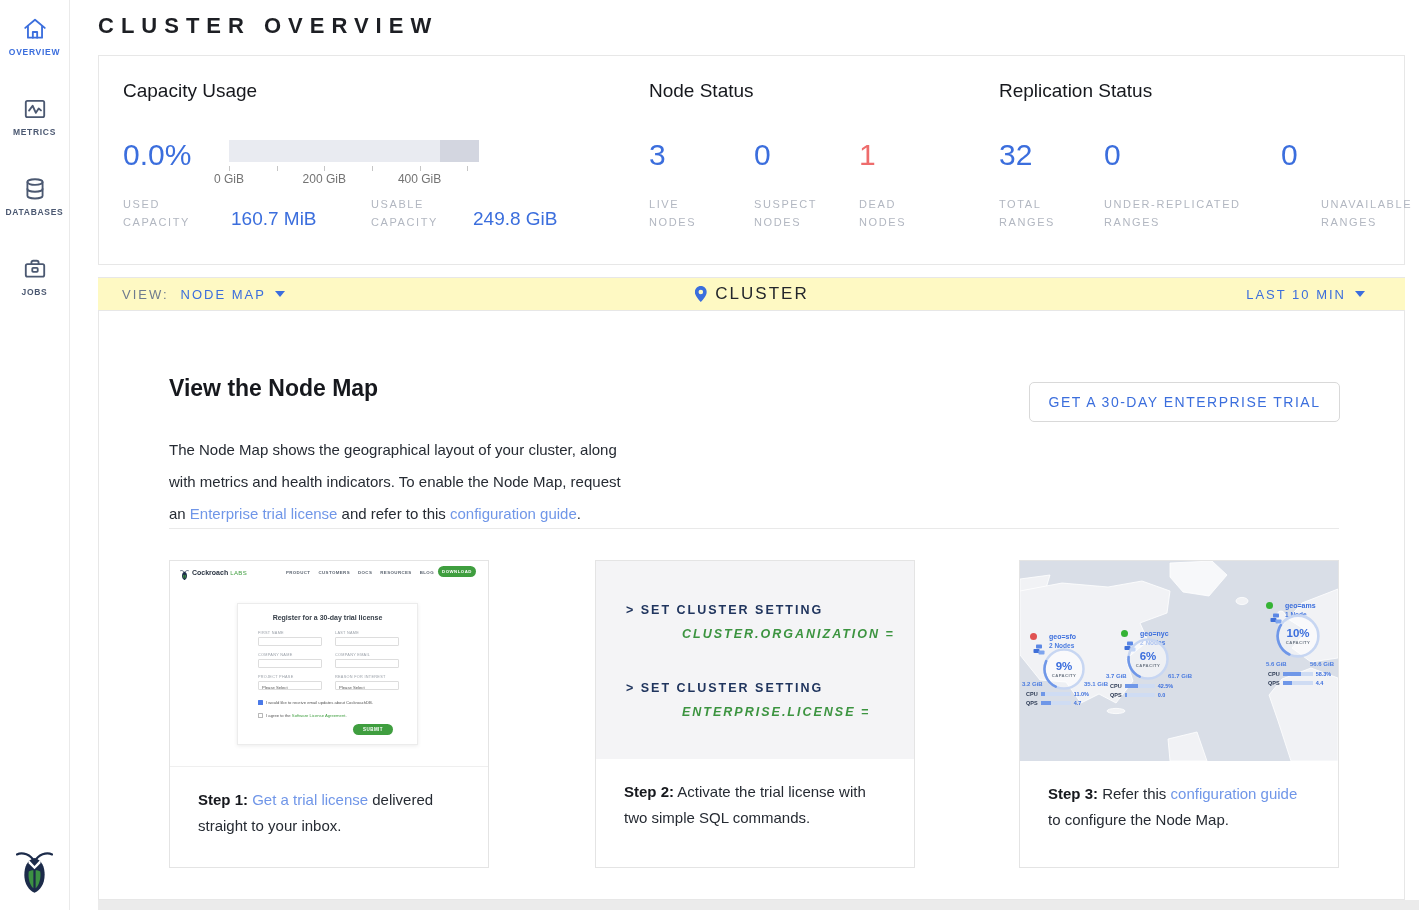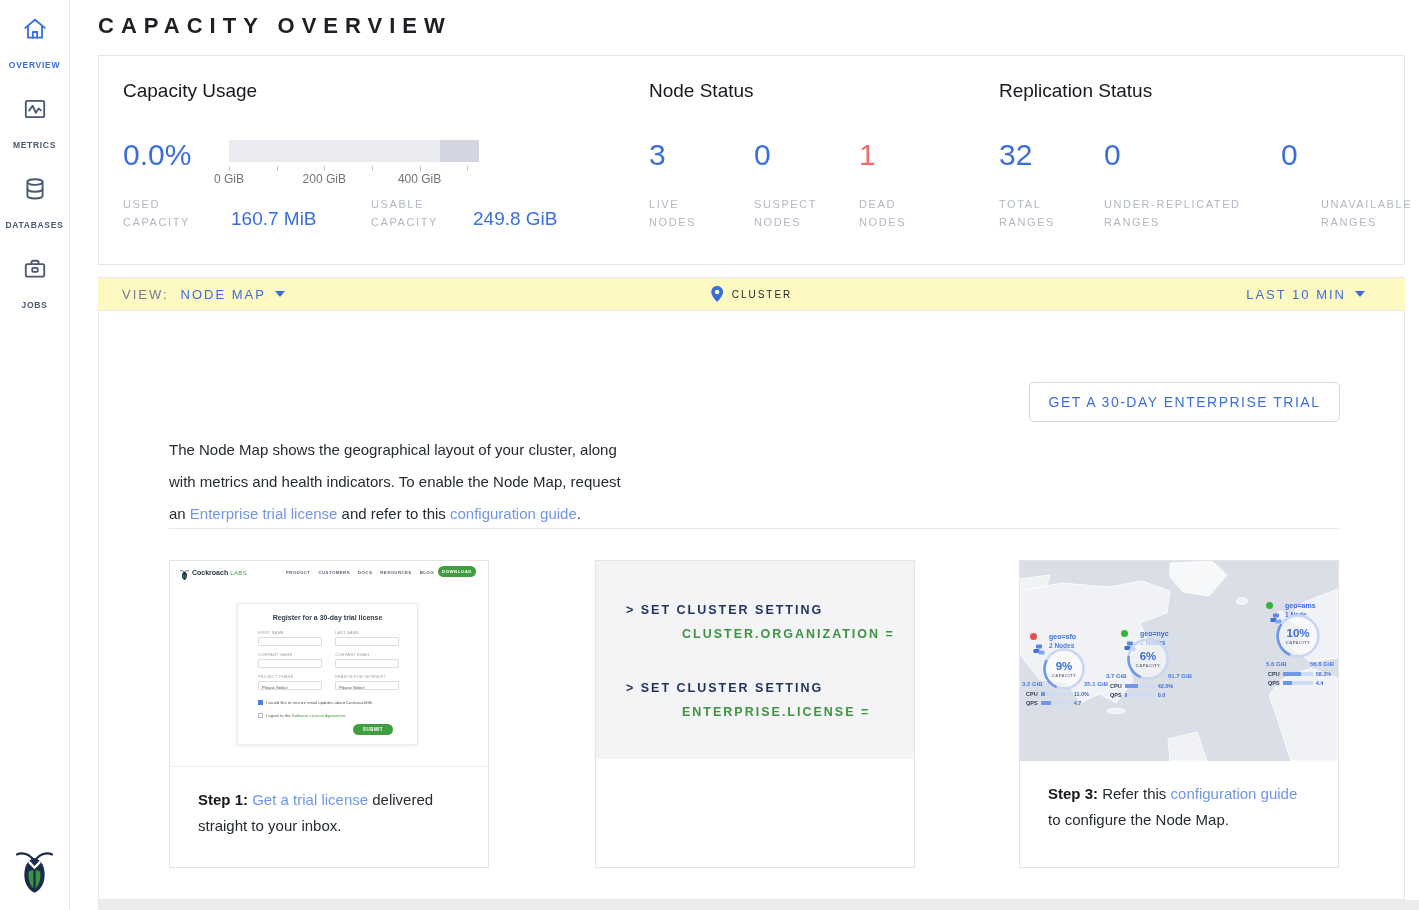--- a/index.html
+++ b/index.html
@@ -3,21 +3,21 @@
 <meta charset="utf-8">
 <style>
   * { box-sizing: border-box; }
   html,body { margin:0; padding:0; background:#fff; font-family:"Liberation Sans", sans-serif; }
   .app { position:relative; width:1419px; height:910px; background:#fff; overflow:hidden; }
 
   
   .sidebar { position:absolute; left:0; top:0; width:70px; height:910px; background:#fff; border-right:1px solid #eaeaea; z-index:10; }
   .nav-item { position:absolute; left:0; width:69px; text-align:center; color:#4b5871; cursor:pointer; }
   .nav-item svg { width:26px; height:26px; display:block; margin:0 auto; }
-  .nav-label { display:block; font-size:8.5px; font-weight:bold; letter-spacing:0.7px; margin-top:18px; color:#4b5871; }
+  .nav-label { display:block; font-size:8.5px; font-weight:bold; letter-spacing:0.7px; margin-top:5px; color:#4b5871; }
   .nav-item.active { color:#3b6edd; }
   .nav-item.active .nav-label { color:#3b6edd; }
   .sidebar-logo { position:absolute; left:16px; bottom:16px; width:37px; height:47px; }
 
   
   .page-title { position:absolute; left:98px; top:13px; margin:0; font-size:22px; font-weight:bold; letter-spacing:7px; color:#1d1f24; }
 
   
   .summary-panel { position:absolute; left:98px; top:55px; width:1307px; height:210px; background:#fff; border:1px solid #e7e7e7; }
   .section-title { position:absolute; font-size:19px; color:#16181d; }
@@ -32,21 +32,21 @@
   .cap-ticks { position:relative; height:6px; margin-top:4px; }
   .cap-ticks i { position:absolute; top:0; width:1px; height:5px; background:#c6c6c6; }
   .cap-axis { position:relative; height:14px; }
   .cap-axis span { position:absolute; top:0; font-size:12px; color:#737373; transform:translateX(-50%); white-space:nowrap; }
 
   
   .view-bar { position:absolute; left:98px; top:277px; width:1307px; height:34px; background:#fef9c3; border-top:1px solid #e7e7e7; border-bottom:1px solid #e7e7e7; }
   .vb-left { position:absolute; left:24px; top:0; height:100%; display:flex; align-items:center; font-size:13px; letter-spacing:2px; }
   .vb-view-label { color:#6e7b8e; }
   .vb-view-value { color:#3b6edd; margin-left:12px; cursor:pointer; display:flex; align-items:center; }
-  .vb-center { position:absolute; left:50%; top:0; height:100%; transform:translateX(-50%); display:flex; align-items:center; gap:9px; font-size:10px; letter-spacing:2px; color:#23262b; }
+  .vb-center { position:absolute; left:50%; top:0; height:100%; transform:translateX(-50%); display:flex; align-items:center; gap:9px; font-size:17px; letter-spacing:2px; color:#23262b; }
   .vb-right { position:absolute; right:40px; top:0; height:100%; display:flex; align-items:center; font-size:13px; letter-spacing:2px; color:#3b6edd; cursor:pointer; }
   .caret { display:inline-block; width:0; height:0; border-left:5px solid transparent; border-right:5px solid transparent; border-top:6px solid currentColor; margin-left:9px; }
 
   
   .main-panel { position:absolute; left:98px; top:311px; width:1307px; height:589px; background:#fff; border:1px solid #e7e7e7; border-top:none; }
   .nm-title { position:absolute; left:70px; top:64px; margin:0; font-size:23px; font-weight:bold; color:#16181d; }
   .nm-para { position:absolute; left:70px; top:108px; width:470px; font-size:15px; line-height:32px; color:#262b33; }
   .link { color:#7096e8; cursor:pointer; }
   .trial-btn { position:absolute; left:930px; top:71px; width:311px; height:40px; background:#fff; border:1px solid #d9d9d9; border-radius:5px; color:#3b6edd; font-size:14px; letter-spacing:1.5px; display:flex; align-items:center; justify-content:center; cursor:pointer; font-family:"Liberation Sans", sans-serif; }
   .nm-divider { position:absolute; left:70px; top:217px; width:1170px; height:1px; background:#e9e9e9; }
@@ -74,21 +74,21 @@
   .mf-check { position:absolute; width:4.5px; height:4.5px; border-radius:0.5px; }
   .mf-check.checked { background:#4a79e8; }
   .mf-check.empty { background:#fff; border:0.5px solid #b8b8b8; }
   .mf-check-text { position:absolute; font-size:4.2px; color:#555; }
   .mf-check-text .green-link { color:#3f9e3f; }
   .mf-submit { position:absolute; left:115px; top:120px; width:40px; height:11px; border-radius:6px; background:#3f9e3f; color:#fff; font-size:4.5px; font-weight:bold; letter-spacing:0.5px; display:flex; align-items:center; justify-content:center; }
 
   
   .code-line { position:absolute; font-size:12.5px; font-weight:bold; letter-spacing:2px; white-space:nowrap; }
   .code-prompt { color:#20355e; }
-  .code-arg { color:#3c9440; }
+  .code-arg { color:#3c9440;font-style:italic; }
 
   
   .map-bg { position:absolute; left:0; top:0; }
   .loc { position:absolute; }
   .dot { position:absolute; width:7px; height:7px; border-radius:50%; }
   .dot.red { background:#e05252; } .dot.green { background:#35b335; }
   .cubes { position:absolute; width:12px; height:12px; }
   .loc-labels { position:absolute; line-height:9px; white-space:nowrap; }
   .loc-name { display:block; font-size:7px; font-weight:bold; color:#3b6edd; }
   .loc-nodes { display:block; font-size:6.5px; font-weight:bold; color:#4a7be0; }
@@ -155,21 +155,21 @@
         <path d="M20 16 C16 8 7 5 1 8" stroke="#1c2b4a" stroke-width="2.4" fill="none" stroke-linecap="round"></path>
         <path d="M20 16 C24 8 33 5 39 8" stroke="#1c2b4a" stroke-width="2.4" fill="none" stroke-linecap="round"></path>
         <path d="M20 12 C28 14 31 22 31 30 C31 40 26 47 20 49.5 C14 47 9 40 9 30 C9 22 12 14 20 12 Z" fill="#1c2b4a"></path>
         <path d="M13.5 13.5 L20 20.5 L26.5 13.5 L26.5 17.5 L20 24 L13.5 17.5 Z" fill="#fff"></path>
         <path d="M18.8 25 C18.8 33 18.8 40 18.8 44.5 C14.8 41.5 12.8 33 13.8 26.5 C15.3 25.3 17 25 18.8 25 Z" fill="#3c9143"></path>
         <path d="M21.2 25 C21.2 33 21.2 40 21.2 44.5 C25.2 41.5 27.2 33 26.2 26.5 C24.7 25.3 23 25 21.2 25 Z" fill="#3c9143"></path>
       </svg>
     </div>
   </aside>
 
-  <h1 class="page-title">CAPACITY OVERVIEW</h1>
+  <h1 class="page-title">CLUSTER OVERVIEW</h1>
 
   <section class="summary-panel">
 
     <span class="section-title" style="left:24px; top:24px;">Capacity Usage</span>
     <span class="big-num" style="left:24px; top:82px;">0.0%</span>
 
     <div class="cap-chart">
       <div class="cap-bar">
         <span class="dark-seg"></span>
       </div>
@@ -242,20 +242,21 @@
       </span>
       <span>CLUSTER</span>
     </div>
     <div class="vb-right">
       <span>LAST 10 MIN</span>
       <span class="caret"></span>
     </div>
   </div>
 
   <section class="main-panel">
+    <h2 class="nm-title">View the Node Map</h2>
     <p class="nm-para">
       <span>The Node Map shows the geographical layout of your cluster, along with metrics and health indicators. To enable the Node Map, request an </span><span class="link">Enterprise trial license</span><span> and refer to this </span><span class="link">configuration guide</span><span>.</span>
     </p>
     <button class="trial-btn">GET A 30-DAY ENTERPRISE TRIAL</button>
     <div class="nm-divider"></div>
 
     <div class="card card1">
       <div class="thumb">
         <span class="mini-logo">
           <svg viewBox="0 0 40 50">
@@ -302,20 +303,23 @@
       </div>
     </div>
 
     <div class="card card2">
       <div class="thumb">
         <span class="code-line code-prompt" style="left:30px; top:42px;">&gt; SET CLUSTER SETTING</span>
         <span class="code-line code-arg" style="left:86px; top:66px;">CLUSTER.ORGANIZATION =</span>
         <span class="code-line code-prompt" style="left:30px; top:120px;">&gt; SET CLUSTER SETTING</span>
         <span class="code-line code-arg" style="left:86px; top:144px;">ENTERPRISE.LICENSE =</span>
       </div>
+      <div class="caption">
+        <b>Step 2:</b><span> Activate the trial license with two simple SQL commands.</span>
+      </div>
     </div>
 
     <div class="card card3">
       <div class="thumb">
         <svg class="map-bg" width="318" height="200" viewBox="0 0 318 200">
           <rect width="318" height="200" fill="#d9dee7"></rect>
           <g fill="#f1f2f5" stroke="#ffffff" stroke-width="0.8">
             <path d="M0 18 L30 14 L24 34 L0 42 Z"></path>
             <path d="M0 30 L42 22 L88 26 L122 20 L150 30 L147 52 L120 62 L128 80 L106 98 L113 120 L96 142 L79 133 L61 142 L46 121 L20 119 L0 94 Z"></path>
             <path d="M150 2 L192 0 L207 14 L189 35 L163 31 L150 16 Z" fill="#f7f8fa"></path>

